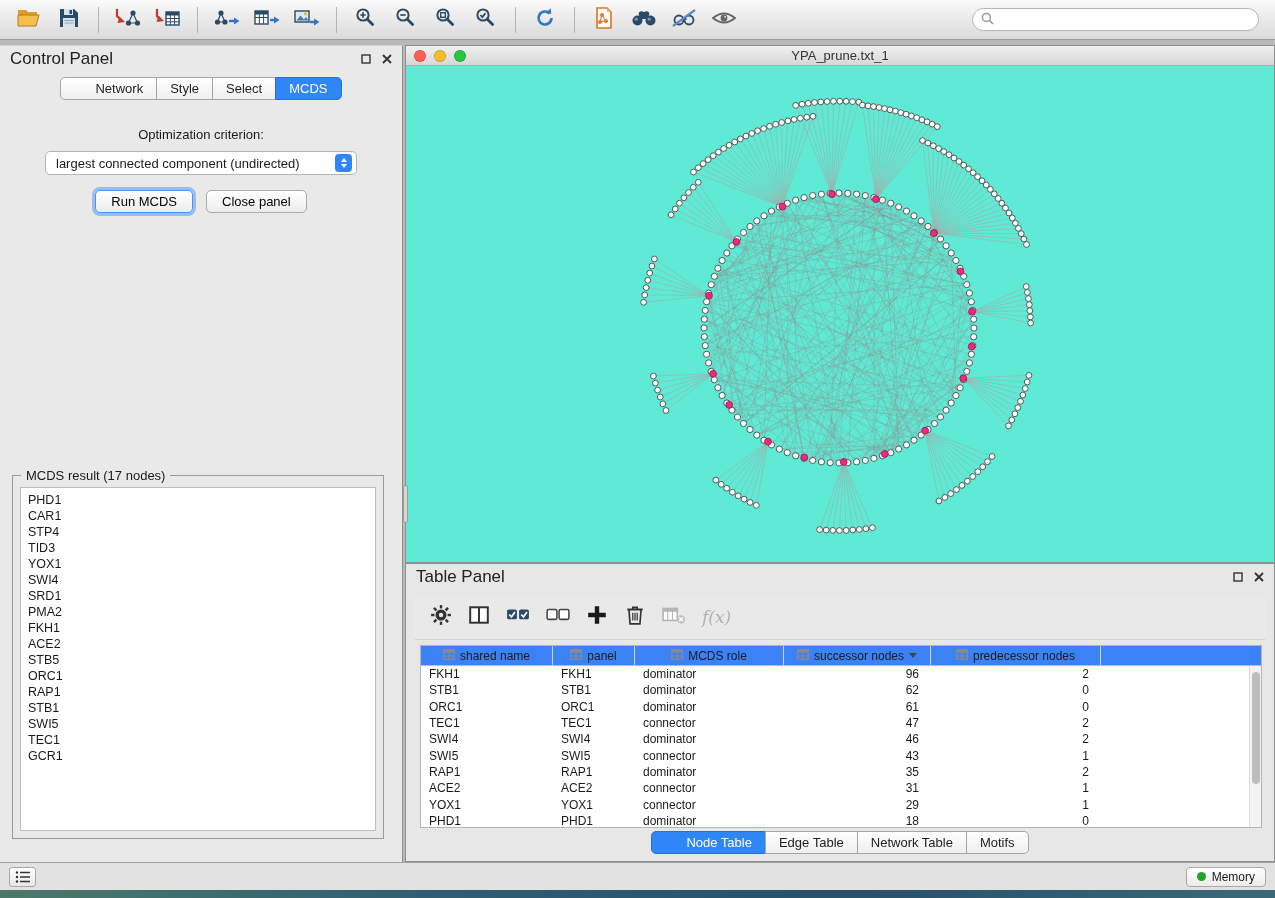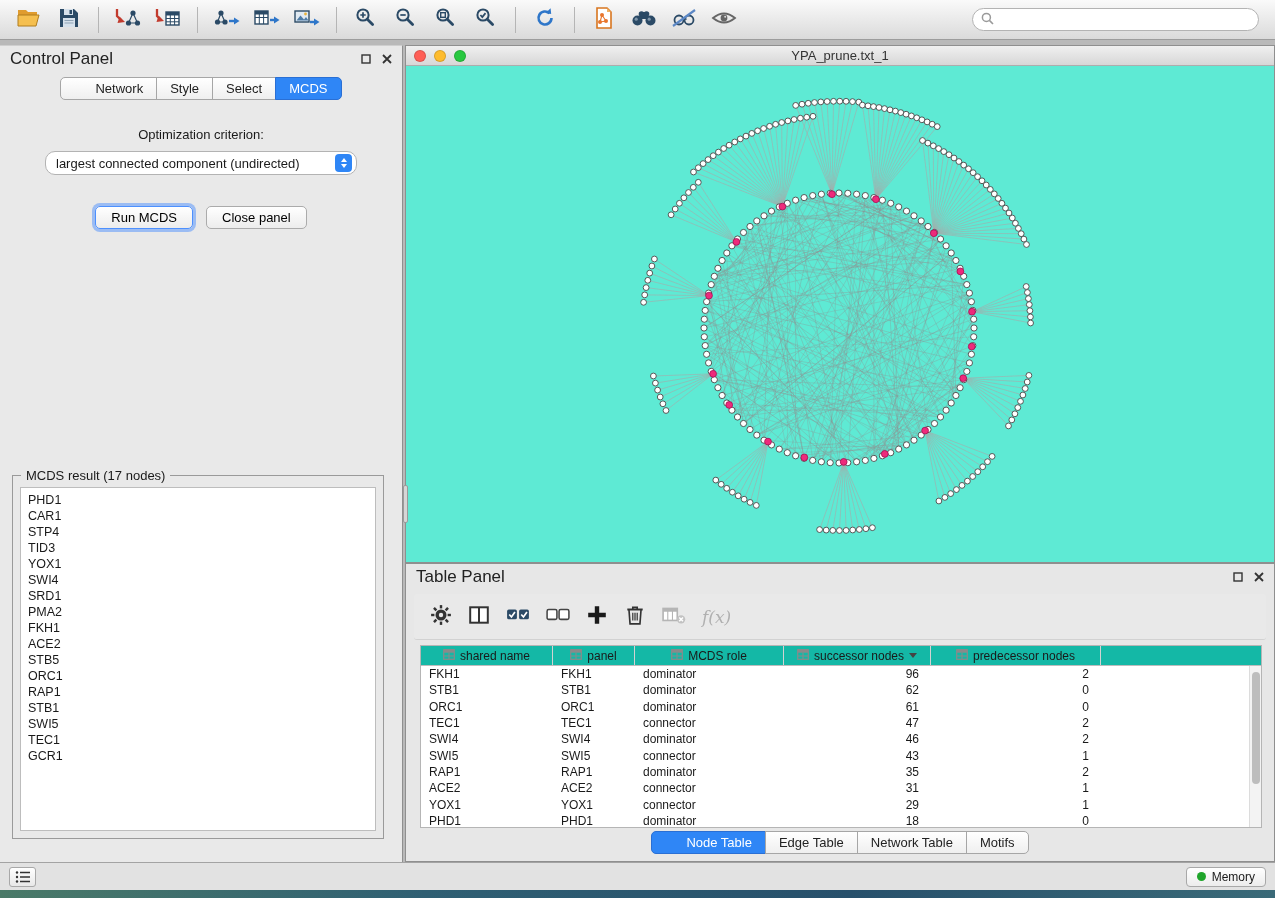--- a/index.html
+++ b/index.html
@@ -27,28 +27,28 @@
   .seg-row { display:flex; justify-content:center; margin-top:5px; }
   .seg { font-size:13px; padding:3px 13px; background:linear-gradient(#ffffff,#efefef);
          border:1px solid #a6a6a6; color:#222; white-space:nowrap; }
   .seg + .seg { margin-left:-1px; }
   .seg:first-child { border-radius:5px 0 0 5px;padding-left:34px; }
   .seg:last-child { border-radius:0 5px 5px 0; }
   .seg.sel { background:#2f86f6; border-color:#2a6fd4; color:#fff; }
 
   .opt-label { margin-top:27px; text-align:center; font-size:13px; }
   .select-wrap { margin:9px auto 0; width:312px; }
-  .select { width:100%; height:24px; background:#fff; border:1px solid #b3b3b3; border-radius:10px;
+  .select { width:100%; height:24px; background:#fff; border:1px solid #b3b3b3; border-radius:5px;
             display:flex; align-items:center; padding:0 4px 0 10px; font-size:13px; }
   .stepper { margin-left:auto; width:17px; height:18px; background:#2f86f6; border-radius:4px;
              display:flex; flex-direction:column; align-items:center; justify-content:center; gap:2px; }
   .tri-up { width:0; height:0; border-left:3.5px solid transparent; border-right:3.5px solid transparent; border-bottom:4px solid #fff; }
   .tri-dn { width:0; height:0; border-left:3.5px solid transparent; border-right:3.5px solid transparent; border-top:4px solid #fff; }
 
-  .btn-row { display:flex; justify-content:center; gap:13px; margin-top:31px; }
+  .btn-row { display:flex; justify-content:center; gap:13px; margin-top:15px; }
   .btn { font-size:13px; padding:3px 15px; background:linear-gradient(#fff,#ececec);
          border:1px solid #ababab; border-radius:5px; }
   .btn.focus { box-shadow:0 0 0 3px rgba(77,144,254,.5); border-color:#4d90fe; }
 
   .result-box { position:absolute; left:12px; top:429px; width:372px; height:364px; border:1px solid #9a9a9a; }
   .result-title { position:absolute; top:-8px; left:8px; background:#e9e9e9; padding:0 5px; font-size:13px; }
   .result-list { position:absolute; left:7px; top:11px; right:7px; bottom:7px; background:#fff;
                  border:1px solid #bdbdbd; overflow:hidden; padding-top:4px; }
   .result-item { font-size:12.5px; line-height:16px; padding-left:7px; }
 
@@ -65,21 +65,21 @@
                      background:#d6d6d6; border:1px solid #9a9a9a; border-radius:2px; }
 
   
   .table-panel { position:absolute; left:405px; top:563px; width:870px; height:299px;
                  background:#e7e7e7; border:1px solid #8f8f8f; }
   .tp-toolbar { height:46px; display:flex; align-items:center; padding:0 16px; gap:16px;
                 border-bottom:1px solid #d2d2d2; background:#e9e9e9; margin:4px 8px 0 8px; border-radius:3px; }
   .fx { font-family:"DejaVu Serif", serif; font-style:italic; font-size:17px; color:#b0b0b0;text-align:right; }
   .tp-table { position:absolute; left:14px; top:81px; right:12px; height:183px; background:#fff; border:1px solid #b5b5b5; }
   .tp-head { display:grid; grid-template-columns:132px 82px 149px 147px 170px 1fr;
-             height:20px; background:#14b8a6; border-bottom:1px solid #bdbdbd; font-size:12px; }
+             height:20px; background:#3b82f6; border-bottom:1px solid #bdbdbd; font-size:12px; }
   .th { display:flex; align-items:center; justify-content:center; gap:5px;
         border-right:1px solid #d2d2d2; overflow:hidden; white-space:nowrap; }
   .th:last-child { border-right:none; }
   .sort-tri { width:0; height:0; border-left:4px solid transparent; border-right:4px solid transparent; border-top:5px solid #444; }
   .tp-body { position:absolute; top:20px; left:0; right:12px; bottom:0; overflow:hidden; }
   .tr { display:grid; grid-template-columns:132px 82px 149px 147px 170px 1fr; height:16.3px; align-items:center; font-size:12px; }
   .td { padding:0 8px; overflow:hidden; white-space:nowrap; }
   .td.num { text-align:right; padding-right:12px; }
   .vscroll { position:absolute; right:0; top:20px; bottom:0; width:12px; background:#f3f3f3; border-left:1px solid #dcdcdc; }
   .vthumb { position:absolute; left:2px; width:8px; border-radius:4px; background:#bdbdbd; top:6px; height:112px; }

